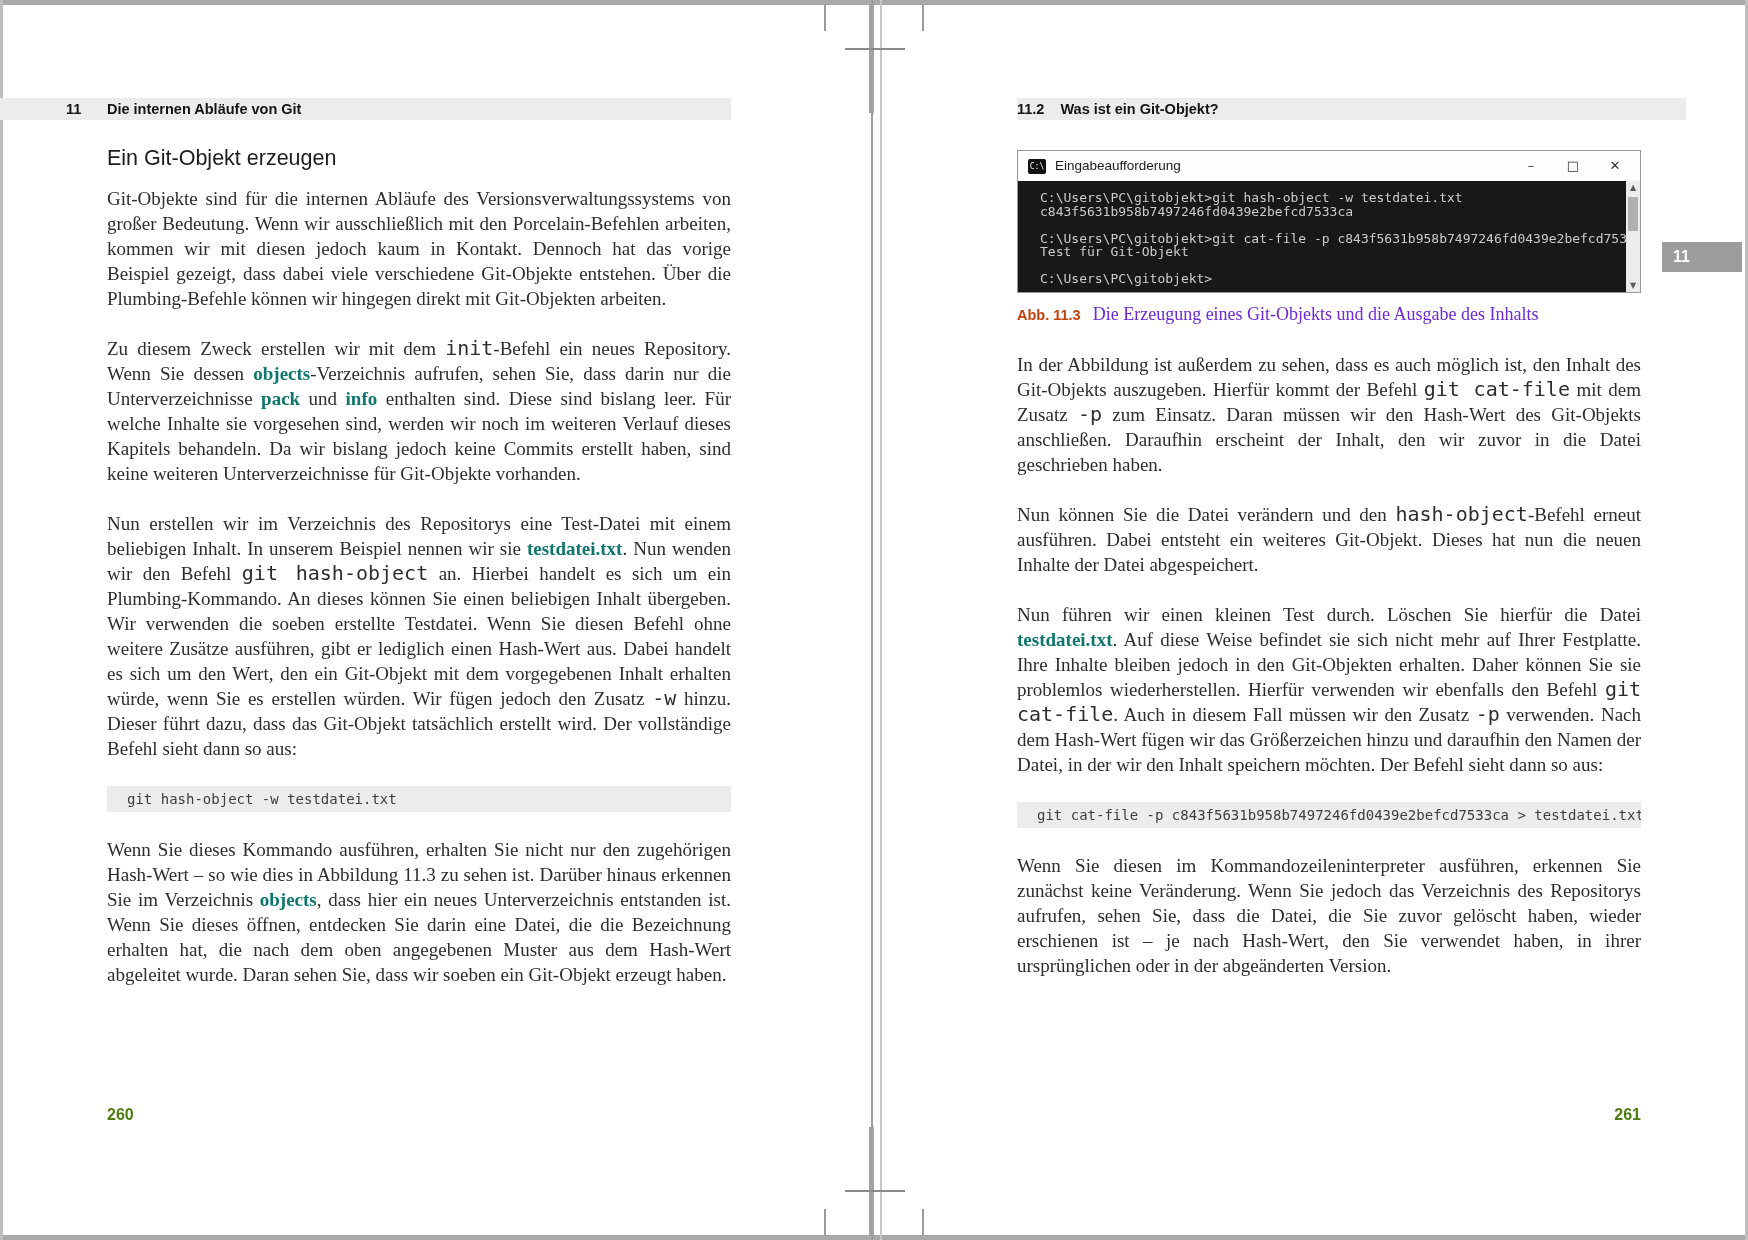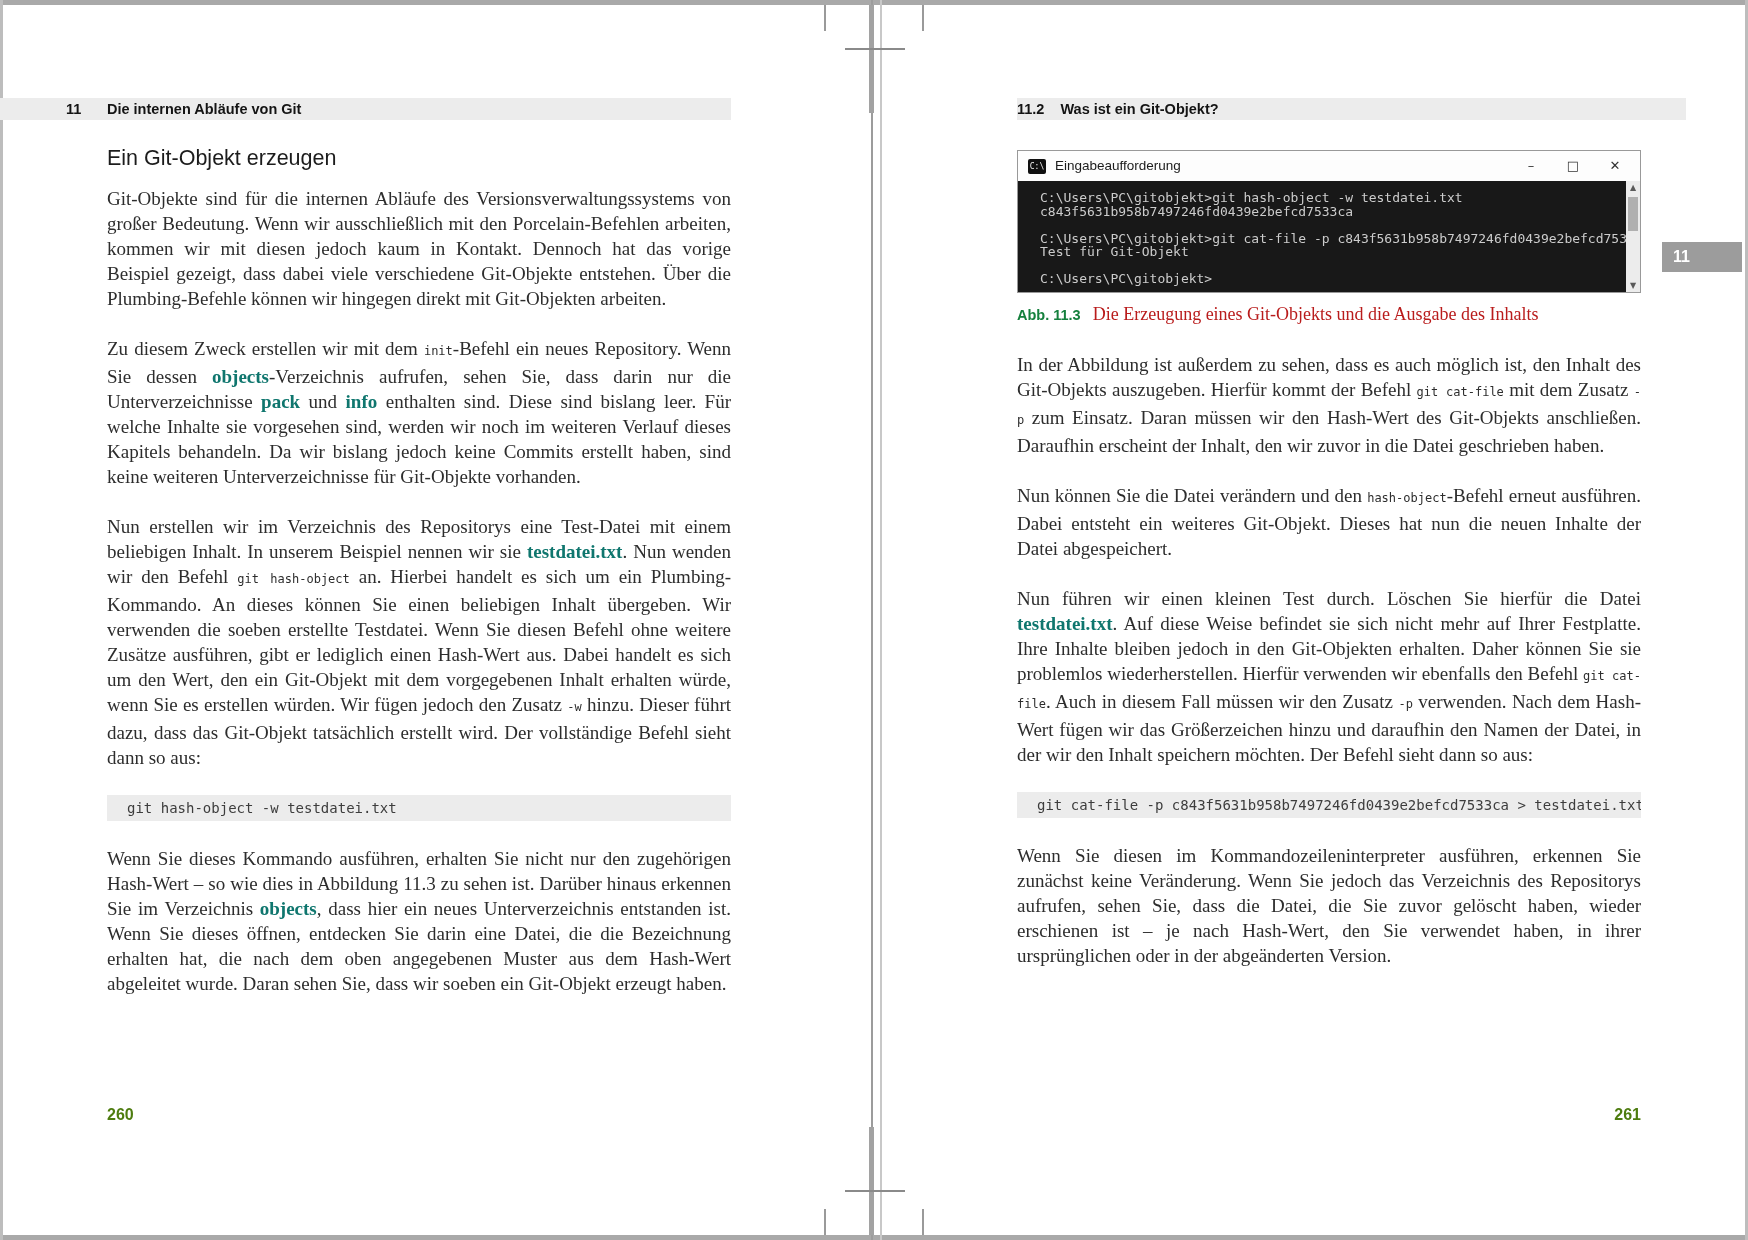--- a/index.html
+++ b/index.html
@@ -29,21 +29,21 @@
   .runhead .ttl{position:absolute;left:107px;}
   .runhead-r{left:1017px;width:669px;text-align:left;padding-right:4px;box-sizing:border-box;}
   .runhead-r .num-r{margin-right:16px;}
 
   
   .heading{position:absolute;left:107px;top:146px;width:624px;
            font-family:"Liberation Sans",sans-serif;font-size:21.5px;color:#1c1c1c;}
   .bodycol{position:absolute;width:624px;}
   .bodycol p{margin:0 0 25px 0;font-size:19px;line-height:25px;color:#2d2d2d;
              text-align:justify;hyphens:auto;-webkit-hyphens:auto;}
-  .bodycol p code{font-family:"DejaVu Sans Mono",monospace;font-size:12px;color:#2d2d2d;}
+  .bodycol p code{font-family:"DejaVu Sans Mono",monospace;font-size:20px;color:#2d2d2d;}
   .bodycol p strong{font-weight:bold;color:#0f766e;}
   .codeblock{background:#ececec;font-family:"DejaVu Sans Mono",monospace;font-size:14px;
              color:#3d3d3d;line-height:16px;padding:5px 4px 5px 20px;margin:0 0 25px 0;
              white-space:pre;overflow:hidden;}
   .leftcol{left:107px;top:186px;}
   .rightcol{left:1017px;top:352px;}
   .pagenum{position:absolute;top:1106px;font-family:"Liberation Sans",sans-serif;
            font-weight:bold;font-size:16px;color:#4d7c0f;}
   .pagenum.l{left:107px;}
   .pagenum.r{left:1017px;width:624px;text-align:right;}
@@ -66,22 +66,22 @@
          color:#cccccc;white-space:pre;}
   .term-scroll{position:absolute;right:0;top:30px;bottom:0;width:14px;background:#ececec;}
   .term-scroll .arr{position:absolute;left:0;width:14px;text-align:center;font-size:8px;
                     color:#5a5a5a;font-family:"DejaVu Sans",sans-serif;}
   .term-scroll .arr.up{top:2px;}
   .term-scroll .arr.dn{bottom:2px;}
   .term-scroll .thumb{position:absolute;left:2px;top:16px;width:10px;height:34px;background:#b0b0b0;}
 
   .caption{position:absolute;left:1017px;top:304px;width:660px;}
   .caption .lab{font-family:"Liberation Sans",sans-serif;font-weight:bold;font-size:14.5px;
-                color:#15803d;margin-right:12px;}
-  .caption .txt{font-size:18px;color:#b91c1c;}
+                color:#c2410c;margin-right:12px;}
+  .caption .txt{font-size:18px;color:#6d28d9;}
 
   .chapter-tab{position:absolute;left:1662px;top:242px;width:80px;height:30px;background:#9c9c9c;
                color:#ffffff;font-family:"Liberation Sans",sans-serif;font-weight:bold;
                font-size:16px;line-height:30px;padding-left:11px;box-sizing:border-box;}
 </style>
 </head>
 <body>
 
 <div id="stage">
 

